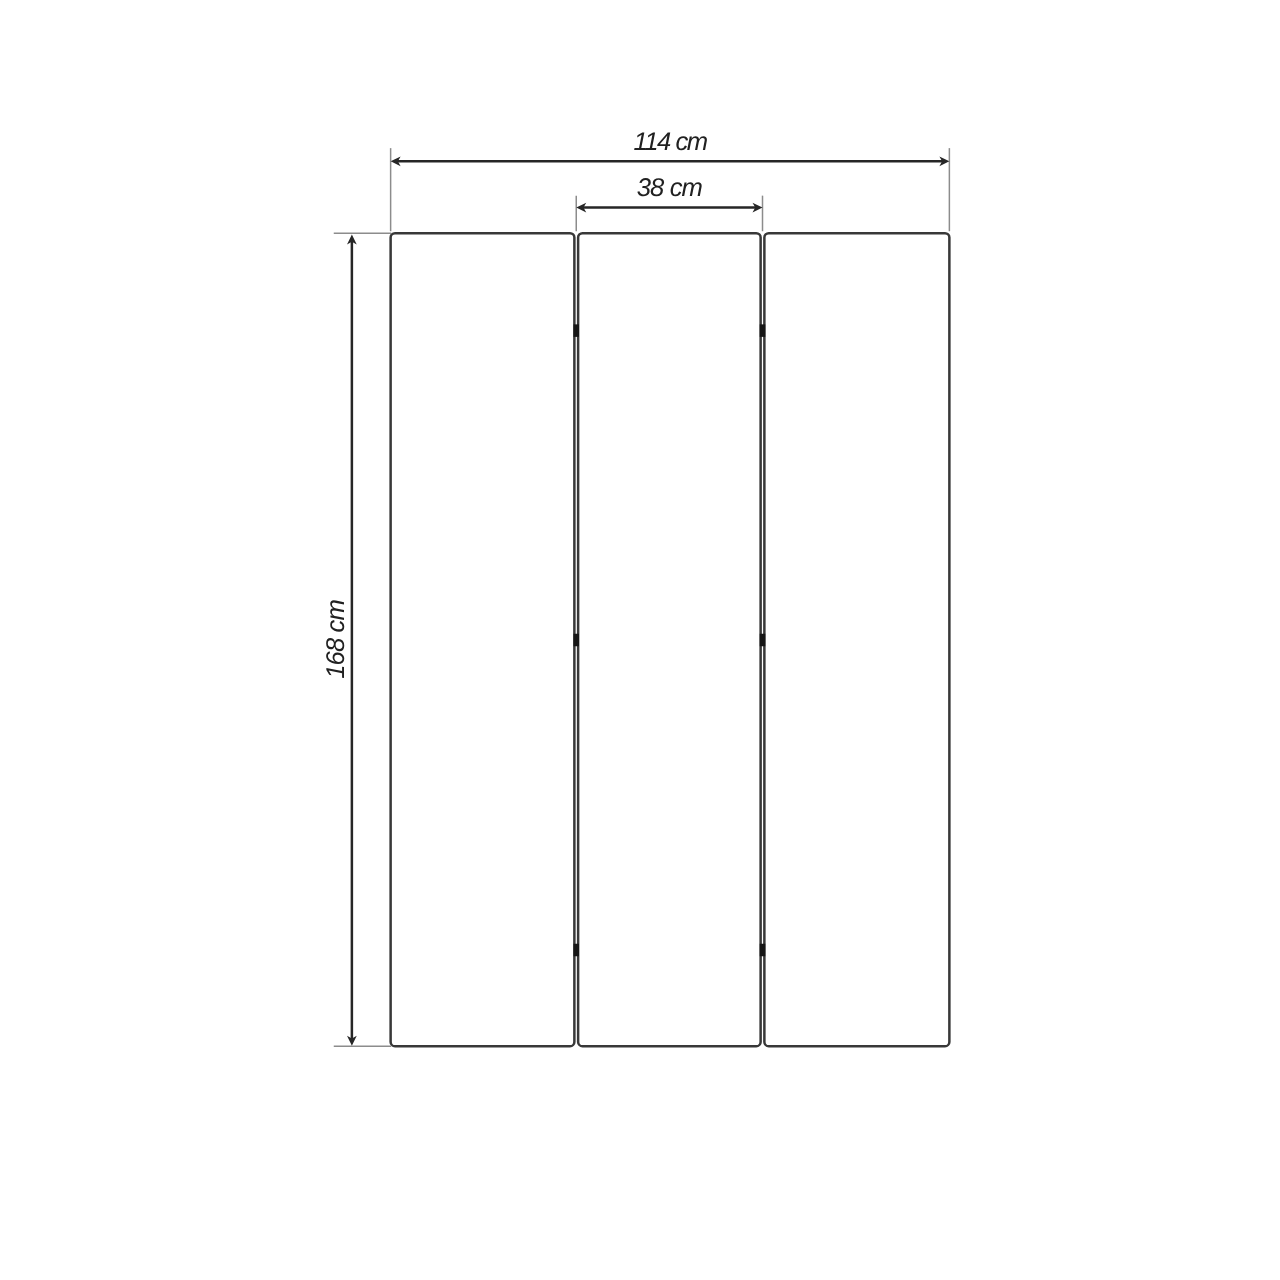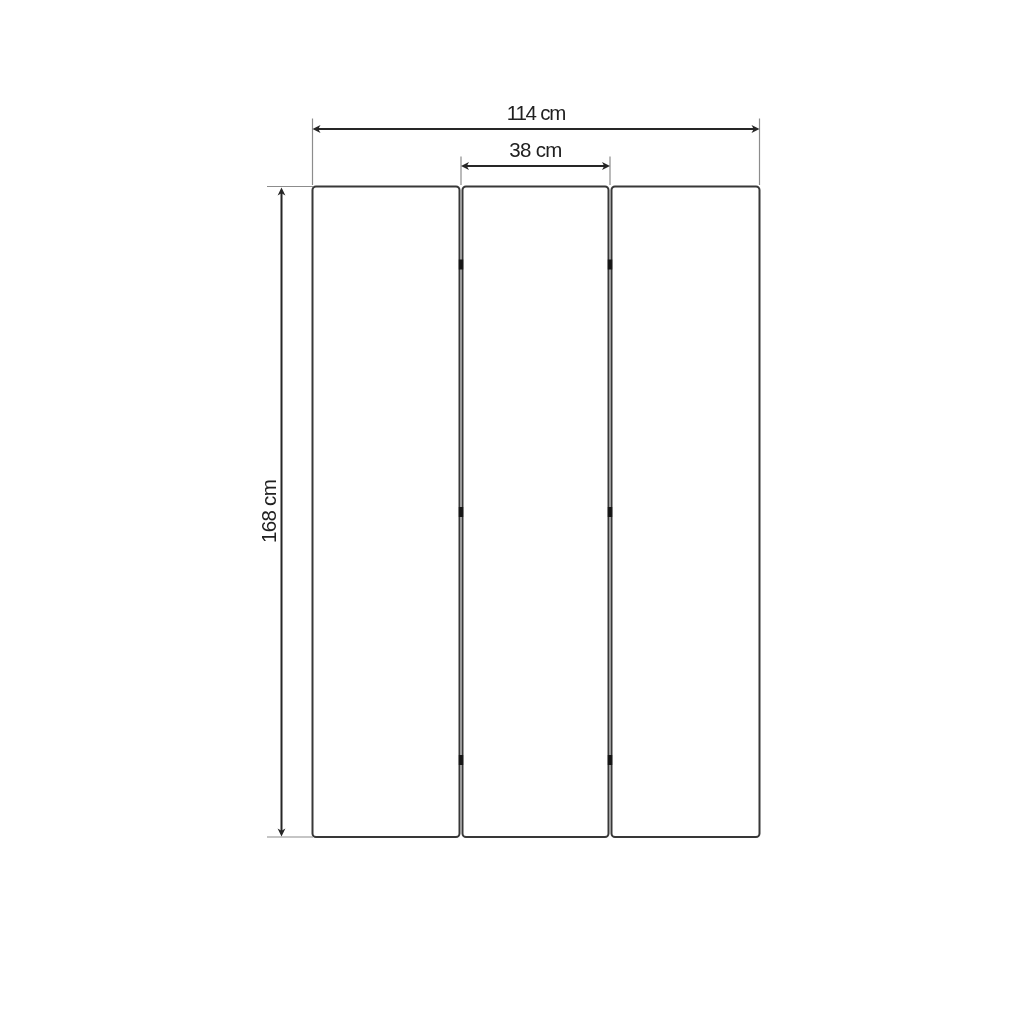--- a/index.html
+++ b/index.html
@@ -1,16 +1,16 @@
 <!DOCTYPE html>
 <html><head>
 <meta charset="utf-8">
 <style>
   html,body{margin:0;padding:0;background:#ffffff;}
-  .page{width:1024px;height:1024px;position:relative;background:#ffffff;overflow:hidden;}
+  .page{width:1024px;height:1024px;position:relative;background:#ffffff;overflow:hidden;font-style:italic;}
   svg{display:block;}
   text{font-family:"Liberation Sans", sans-serif;fill:#212121;}
 </style>
 </head>
 <body>
 <div class="page">
 <svg width="1024" height="1024" viewBox="0 0 1024 1024">
 
   <rect x="0" y="0" width="1024" height="1024" fill="#ffffff"></rect>
 

